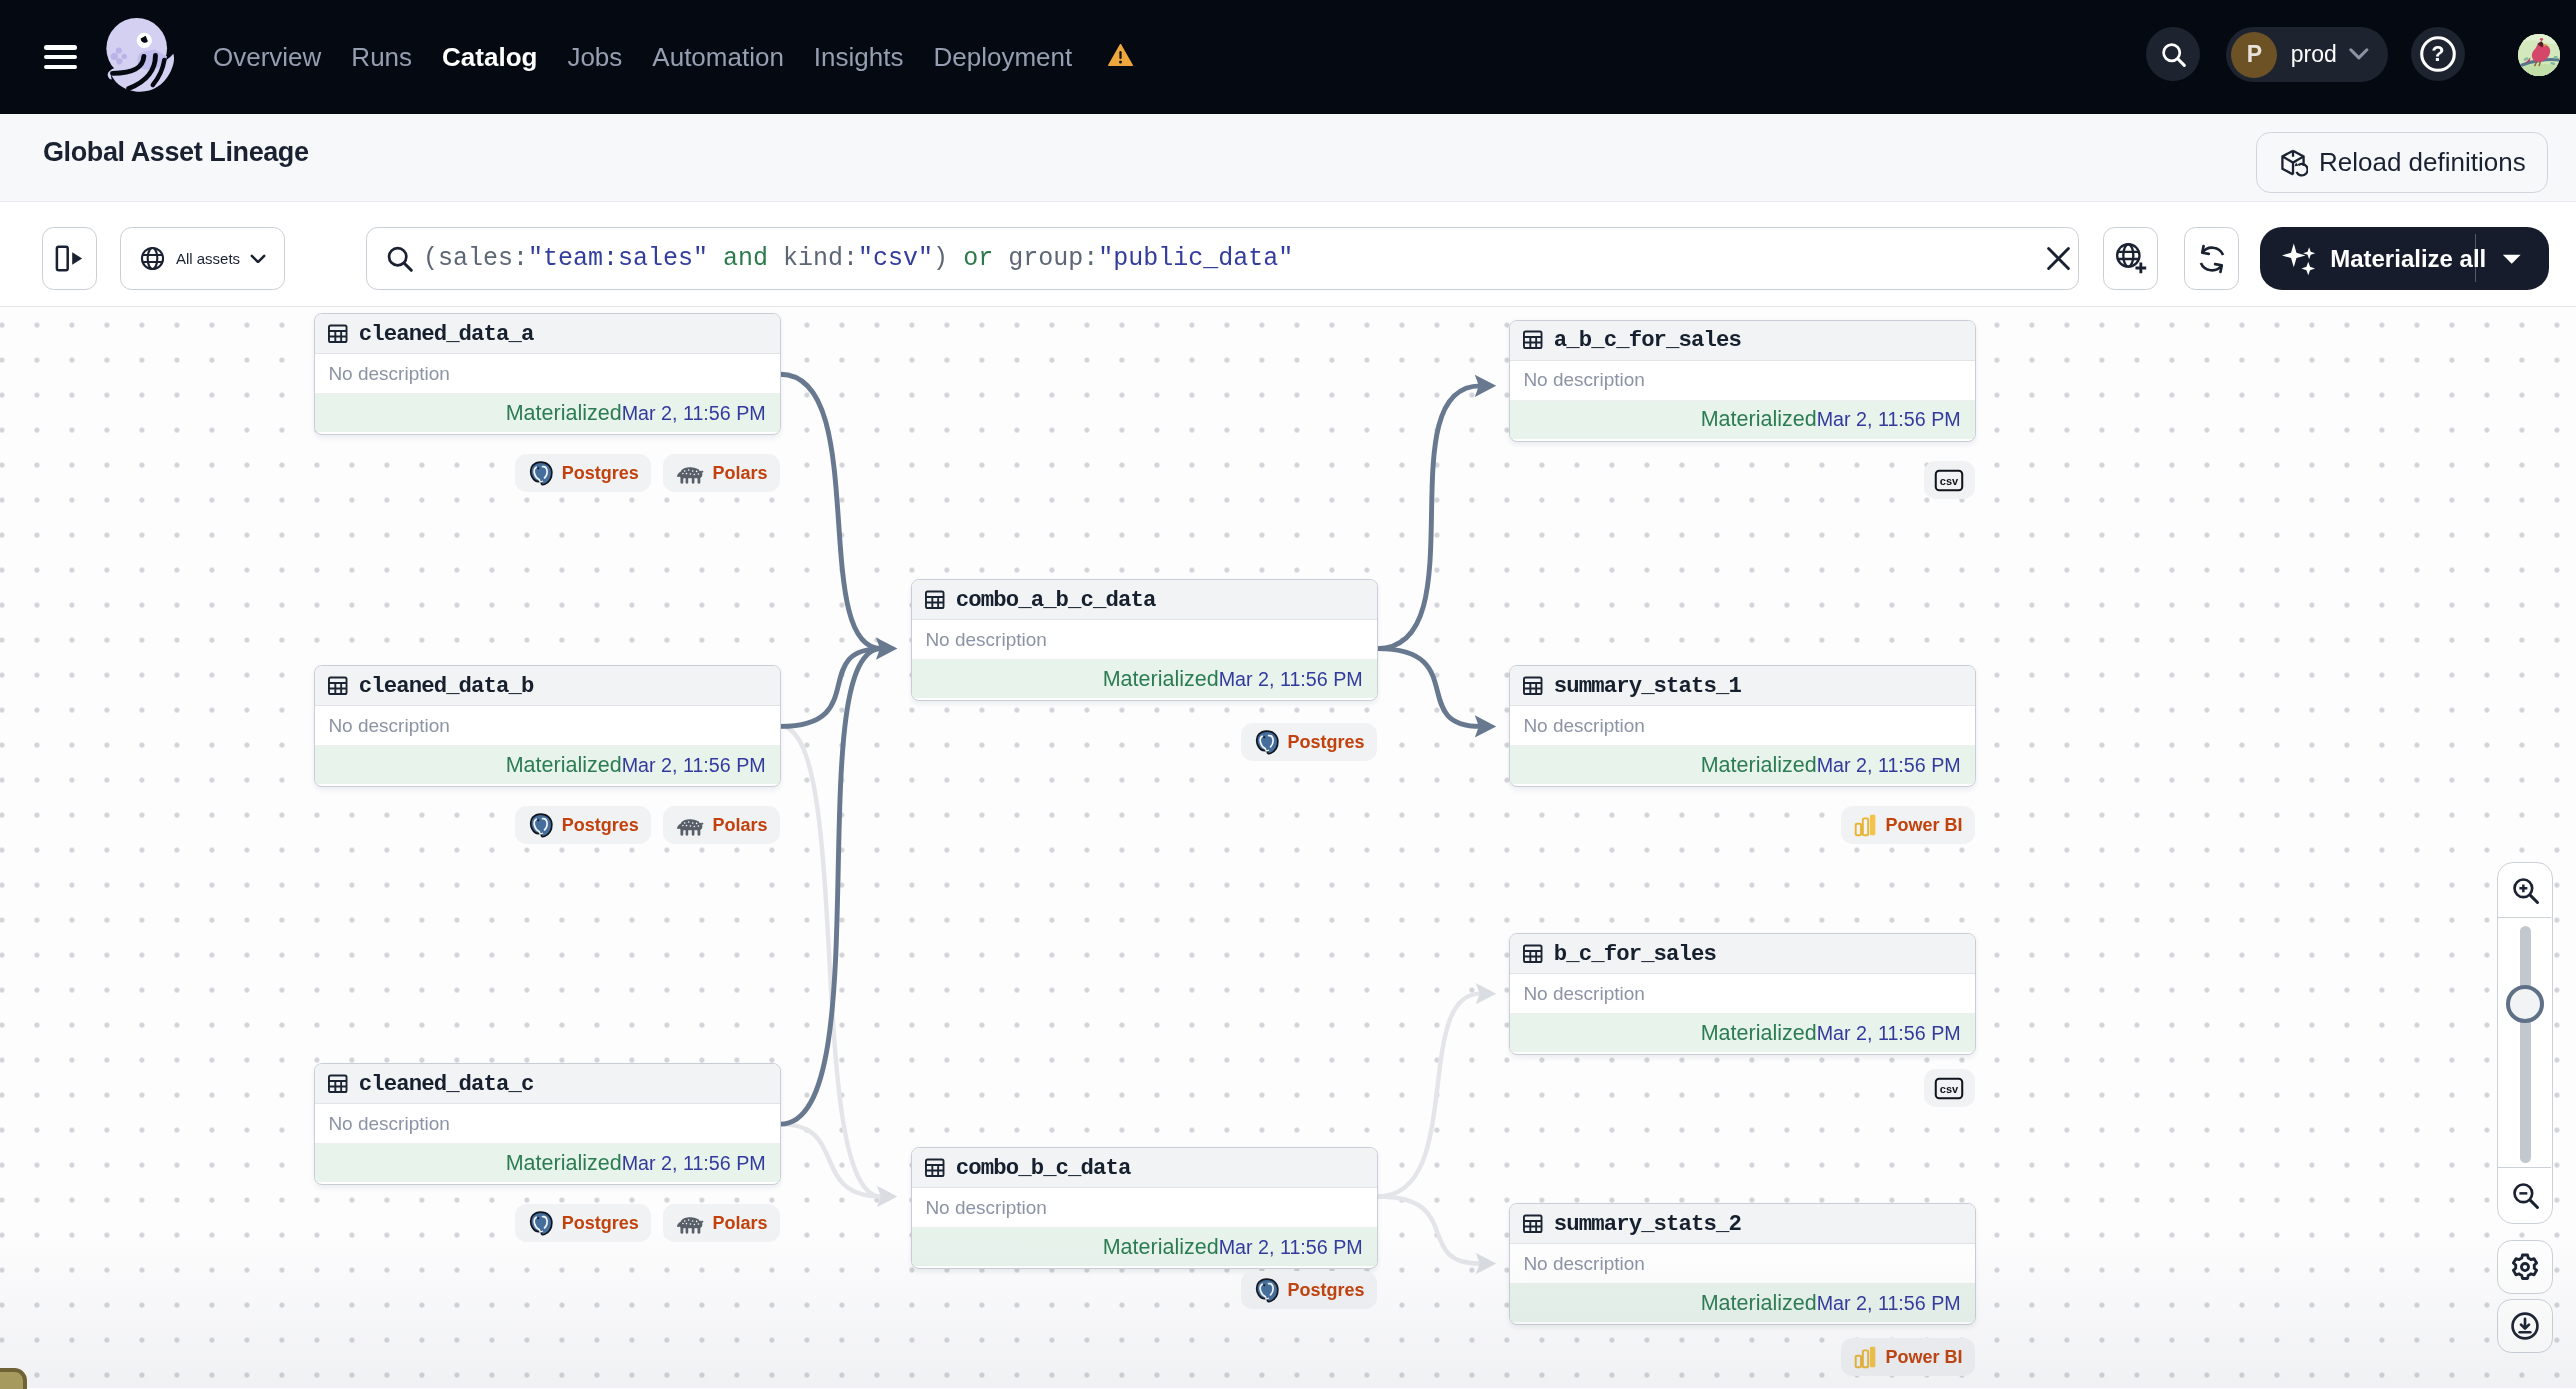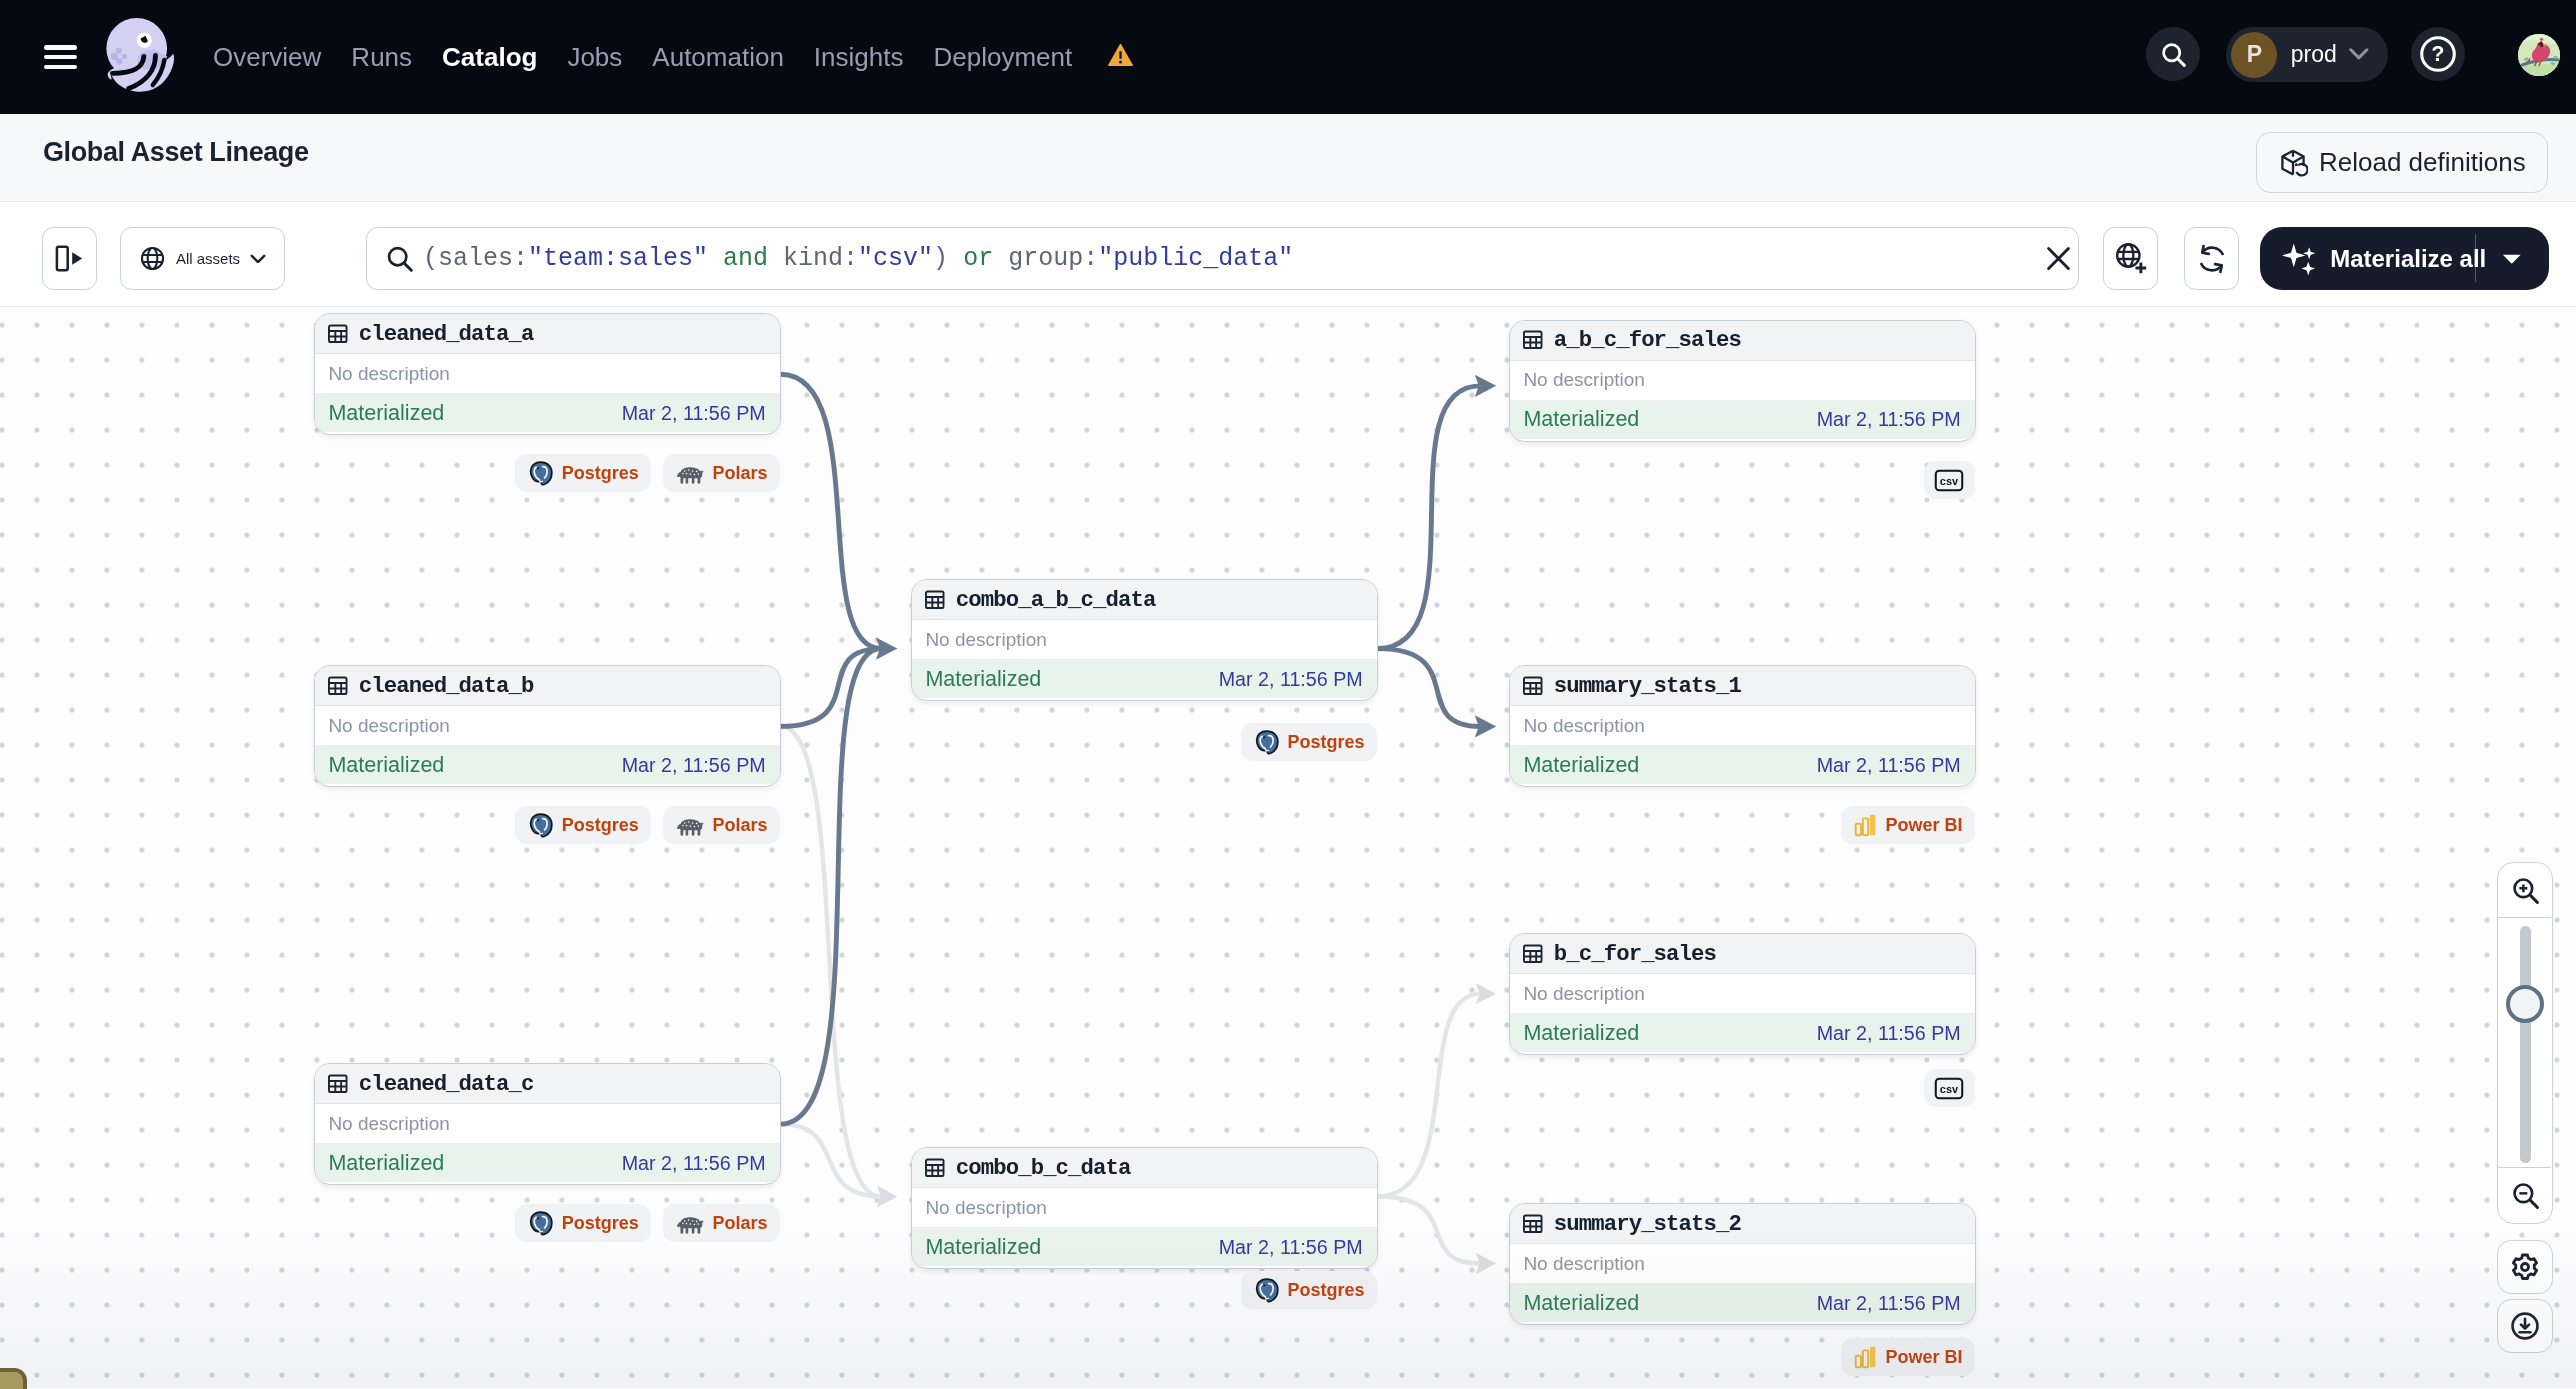--- a/index.html
+++ b/index.html
@@ -36,25 +36,25 @@
 .matsep { position:absolute; left:215px; top:7.2px; width:0.9px; height:48px; background:rgba(255,255,255,0.28); }
 
 
 .canvas { position:relative; width:2576px; height:1081px; background-color:#fdfdfe;
   background-image: radial-gradient(circle, #d2d4d9 2.7px, rgba(0,0,0,0) 2.7px);
   background-size: 35px 35px; background-position: -15.6px 0.6px; }
 .edges { position:absolute; left:0; top:0; }
 .bgrad { position:absolute; left:0; bottom:0; width:2576px; height:161px; background:linear-gradient(to bottom, rgba(108,114,128,0), rgba(108,114,128,0.085)); }
 .olive { position:absolute; left:-12.5px; bottom:-16px; width:39px; height:36px; background:#a79a5e; border:4.5px solid #6f6234; border-radius:12.5px; }
 
-.node { position:absolute; width:467px; height:122px; border:1.8px solid #c9cdd6; border-radius:16px; background:#fff; overflow:hidden; box-shadow:0 2.7px 5.4px rgba(20,30,50,0.07); }
+.node { position:absolute; width:467px; height:122px; border:1.8px solid #c9cdd6; border-radius:8px; background:#fff; overflow:hidden; box-shadow:0 2.7px 5.4px rgba(20,30,50,0.07); }
 .nh { height:40px; background:#f2f3f5; border-bottom:0.9px solid #e2e4e8; display:flex; align-items:center; padding-left:11.6px; gap:10.7px; }
 .nh span { font-family:"Liberation Mono", monospace; font-size:22.3px; font-weight:700; color:#16202e; letter-spacing:-0.9px; }
 .nd { height:40px; border-bottom:0.9px solid #eceef0; display:flex; align-items:center; padding-left:13.4px; font-size:19px; color:#8b93a5; }
-.nm { height:38px; background:#e8f3ec; display:flex; align-items:center; justify-content:space-between; padding:0 14.3px 0 13.4px; font-size:21.5px; }
+.nm { height:38px; background:#e8f3ec; display:flex; align-items:center; justify-content:flex-end; padding:0 14.3px 0 13.4px; font-size:21.5px; }
 .nm .mt { color:#2b7c52; }
 .nm .dt { color:#333a9e; font-size:19.7px; }
 
 .tags { position:absolute; display:flex; gap:11.6px; justify-content:flex-end; }
 .pill { height:38px; background:#f1f2f4; border-radius:11.6px; display:flex; align-items:center; padding:0 12.5px; gap:7.2px; font-size:18px; font-weight:700; color:#c2410c; }
 .pill.sq { padding:0 10.7px; }
 
 
 .zpanel { position:absolute; left:2497px; top:555px; width:56px; height:362px; background:#fff; border:1.8px solid #ccd1d8; border-radius:16px; }
 .zsep { position:absolute; left:0; width:53px; height:0.9px; background:#ccd1d8; }

